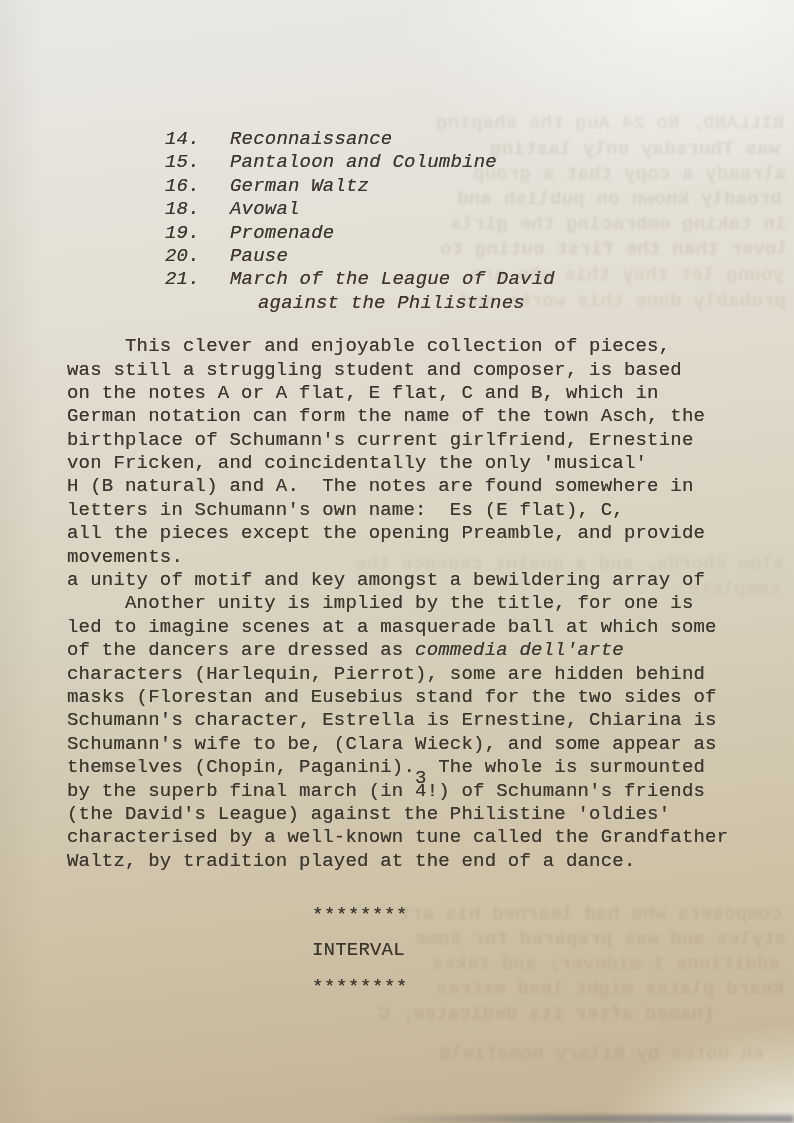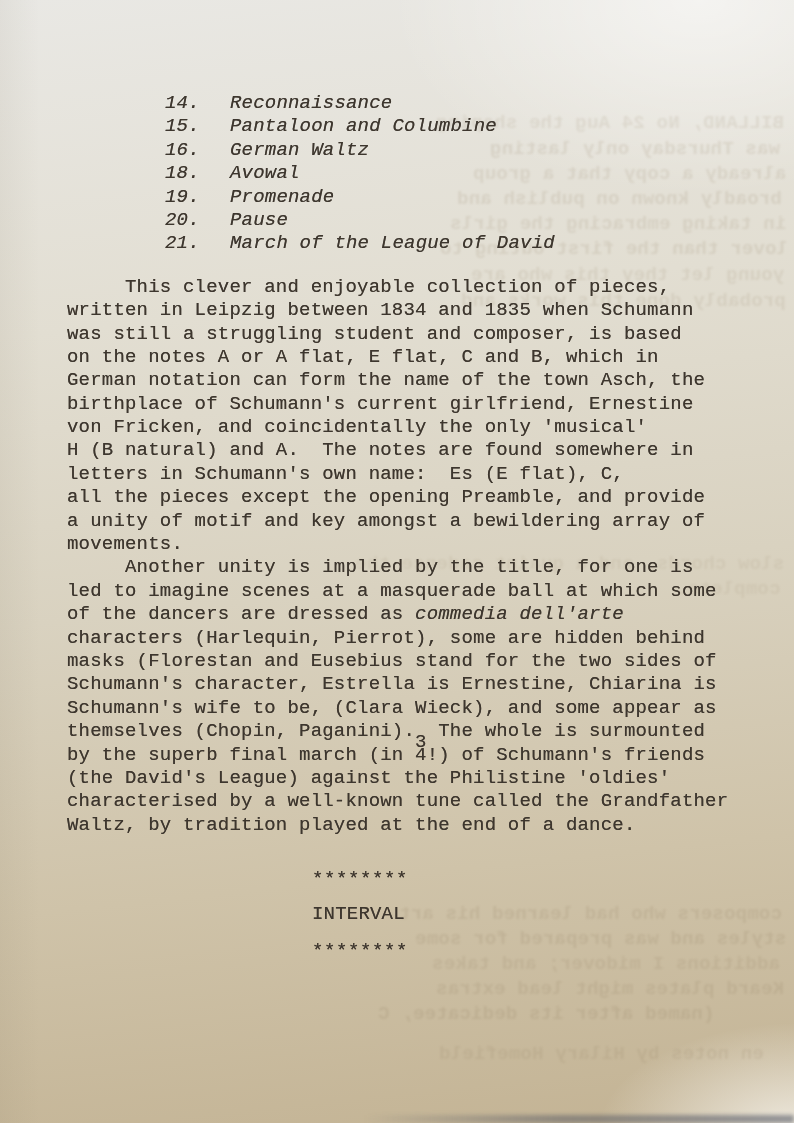--- a/index.html
+++ b/index.html
@@ -31,21 +31,21 @@
   }
 
   
   .doc{
     position:absolute;left:67px;top:92px;width:690px;
     font-size:19px;letter-spacing:.2px;
     text-shadow:0 0 .5px rgba(61,54,46,0.75);
   }
   .line{display:block;height:23.4px;line-height:23.4px;white-space:pre;}
 
-  .prog-list{font-style:italic;padding-left:98px;}
+  .prog-list{font-style:italic;padding-left:98px;margin-top:36px;}
   .prog-row{display:flex;}
   .prog-row .num{display:inline-block;width:65px;white-space:pre;}
   .prog-row .ttl{white-space:pre;}
   .cont{padding-left:93px;}
 
   .para1{margin-top:20px;font-family:Liberation Mono, monospace;}
   .para2{}
   .it{font-style:italic;}
 
   .frac{display:inline-block;position:relative;width:11.6px;white-space:pre;}
@@ -99,35 +99,35 @@
       </div>
       <div class="line prog-row">
         <span class="num">19.</span><span class="ttl">Promenade</span>
       </div>
       <div class="line prog-row">
         <span class="num">20.</span><span class="ttl">Pause</span>
       </div>
       <div class="line prog-row">
         <span class="num">21.</span><span class="ttl">March of the League of David</span>
       </div>
+      <div class="line cont">against the Philistines</div>
     </div>
 
     <div class="para1">
       <div class="line">     This clever and enjoyable collection of pieces,</div>
-      <div class="line">written in Leipzig between 1834 and 1835 when Schumann</div>
       <div class="line">was still a struggling student and composer, is based</div>
       <div class="line">on the notes A or A flat, E flat, C and B, which in</div>
       <div class="line">German notation can form the name of the town Asch, the</div>
       <div class="line">birthplace of Schumann's current girlfriend, Ernestine</div>
       <div class="line">von Fricken, and coincidentally the only 'musical'</div>
       <div class="line">H (B natural) and A.  The notes are found somewhere in</div>
       <div class="line">letters in Schumann's own name:  Es (E flat), C,</div>
       <div class="line">all the pieces except the opening Preamble, and provide</div>
+      <div class="line">movements.</div>
       <div class="line">a unity of motif and key amongst a bewildering array of</div>
-      <div class="line">movements.</div>
     </div>
 
     <div class="para2">
       <div class="line">     Another unity is implied by the title, for one is</div>
       <div class="line">led to imagine scenes at a masquerade ball at which some</div>
       <div class="line"><span>of the dancers are dressed as </span><span class="it">commedia dell'arte</span></div>
       <div class="line">characters (Harlequin, Pierrot), some are hidden behind</div>
       <div class="line">masks (Florestan and Eusebius stand for the two sides of</div>
       <div class="line">Schumann's character, Estrella is Ernestine, Chiarina is</div>
       <div class="line">Schumann's wife to be, (Clara Wieck), and some appear as</div>

